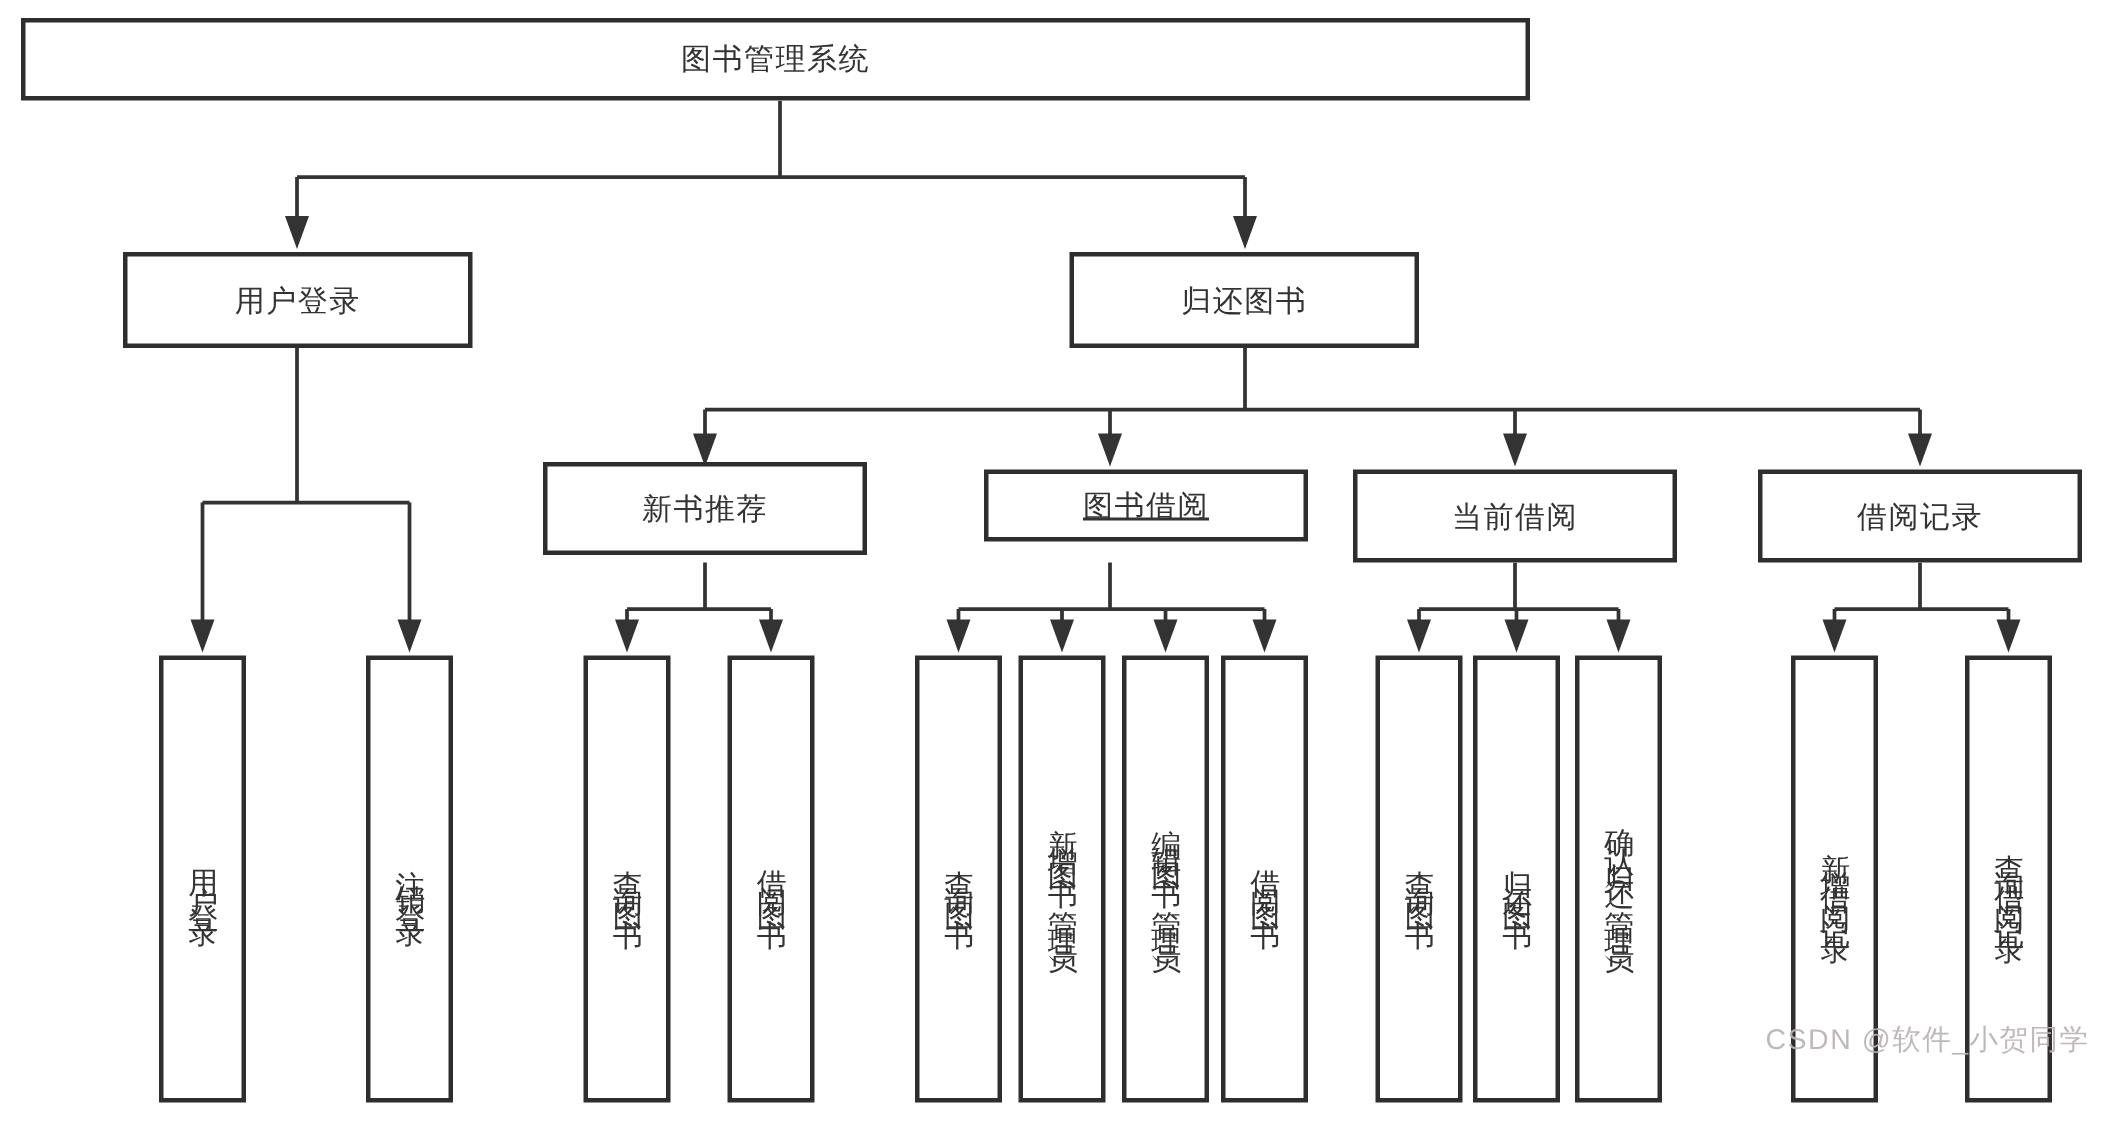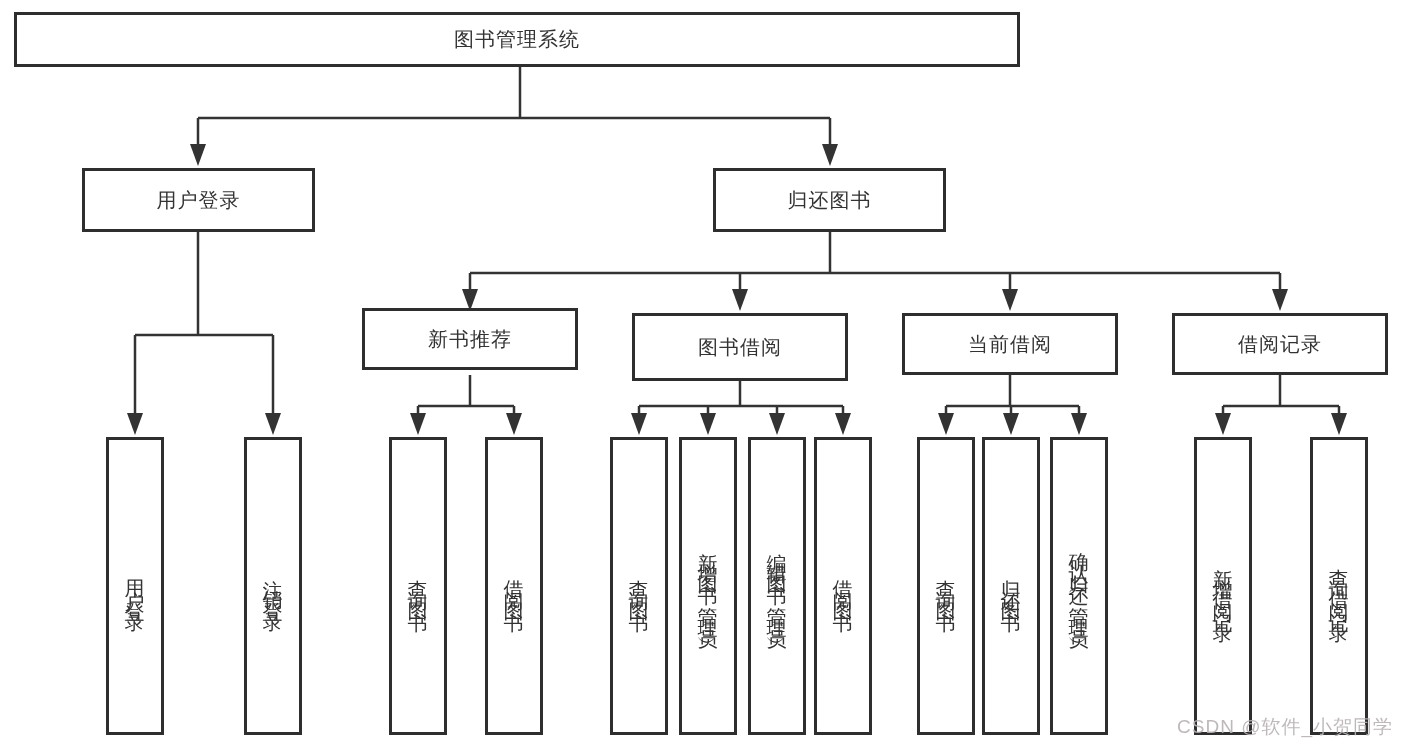--- a/index.html
+++ b/index.html
@@ -34,21 +34,21 @@
   .leaf{
     writing-mode:vertical-rl;
     text-orientation:mixed;
     font-size:20px;
     letter-spacing:11px;
     font-weight:500;
     line-height:1;
   }
   .watermark{
     position:absolute;
-    right:12px;top:714px;
+    right:12px;top:680px;
     font-size:19px;
     letter-spacing:1px;
     color:var(--watermark);
     opacity:.92;
     z-index:3;
     white-space:nowrap;
   }
 </style>
 </head>
 <body>
@@ -130,21 +130,21 @@
       <polygon points="1331,413 1347,413 1339,435"></polygon>
     </g>
   </svg>
 
   <div class="node hnode root" style="left:14px;top:12px;width:1006px;height:55px;">图书管理系统</div>
 
   <div class="node hnode" style="left:82px;top:168px;width:233px;height:64px;">用户登录</div>
   <div class="node hnode" style="left:713px;top:168px;width:233px;height:64px;">归还图书</div>
 
   <div class="node hnode" style="left:362px;top:308px;width:216px;height:62px;">新书推荐</div>
-  <div class="node hnode" style="left:632px;top:313px;width:216px;height:68px;">图书借阅</div>
+  <div class="node hnode" style="left:656px;top:313px;width:216px;height:48px;text-decoration:underline;">图书借阅</div>
   <div class="node hnode" style="left:1172px;top:313px;width:216px;height:62px;">借阅记录</div>
   <div class="node hnode" style="left:902px;top:313px;width:216px;height:62px;">当前借阅</div>
 
   <div class="node leaf" style="left:106px;top:437px;width:58px;height:298px;">用户登录</div>
   <div class="node leaf" style="left:244px;top:437px;width:58px;height:298px;">注销登录</div>
 
   <div class="node leaf" style="left:389px;top:437px;width:58px;height:298px;">查询图书</div>
   <div class="node leaf" style="left:485px;top:437px;width:58px;height:298px;">借阅图书</div>
 
   <div class="node leaf" style="left:610px;top:437px;width:58px;height:298px;">查询图书</div>

